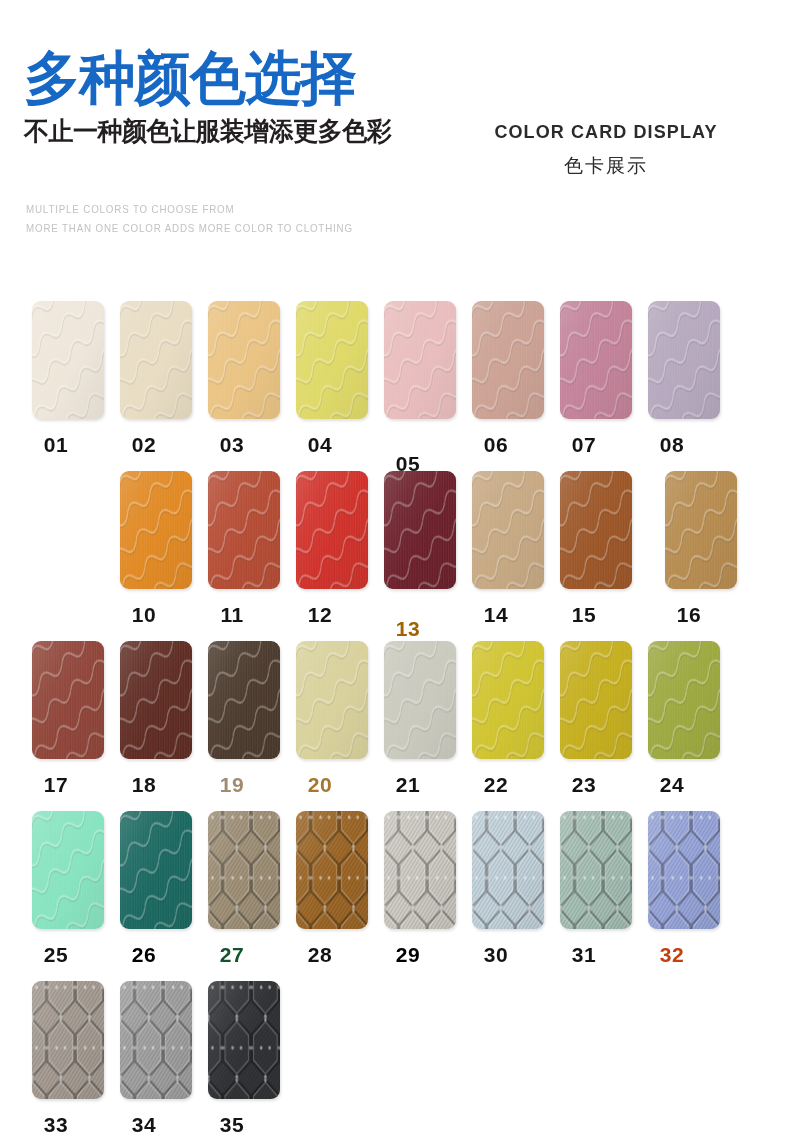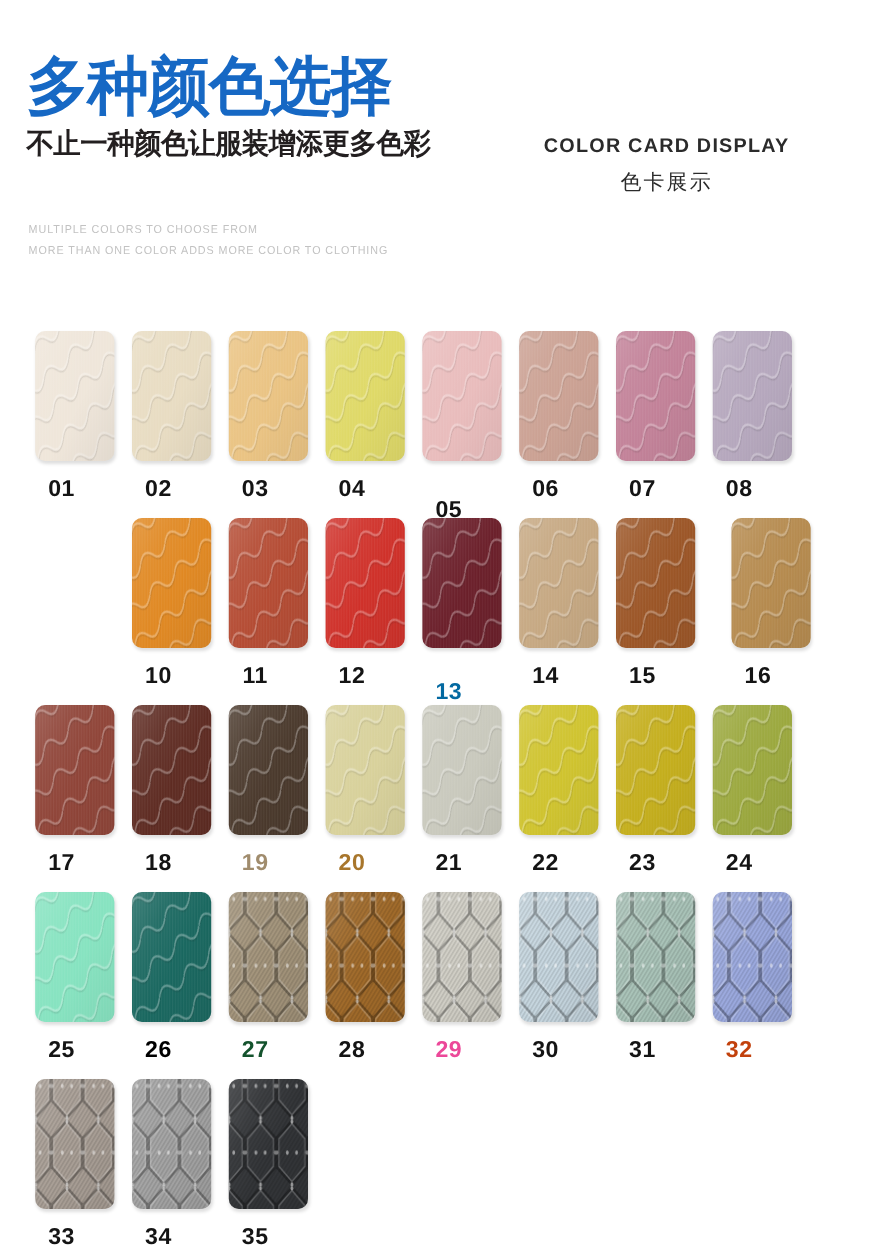--- a/index.html
+++ b/index.html
@@ -384,21 +384,21 @@
       </pattern>
       <pattern id="w12v" width="3" height="3" patternUnits="userSpaceOnUse">
         <rect width="1.2" height="3" fill="rgba(255,255,255,0.055)"></rect>
       </pattern>
     </defs>
     <rect width="120" height="120" fill="url(#w12)"></rect>
     <rect width="120" height="120" fill="url(#w12v)"></rect>
   </svg>
           <div class="sheen"></div>
         </div>
-        <div class="label" style="color: #0369a1; margin-top: 28px;">13</div>
+        <div class="label" style="color: #a16207; margin-top: 28px;">13</div>
       </div>
       <div class="cell" style="left: 440px;">
         <div class="chip" style="background: rgb(198, 168, 130);">
           <svg class="tex" viewBox="0 0 120 120" preserveAspectRatio="none" xmlns="http://www.w3.org/2000/svg">
     <defs>
       <pattern id="w13" width="30" height="22" patternUnits="userSpaceOnUse" patternTransform="rotate(-28)">
         <path d="M0 11 q 7 -9 15 0 q 7 9 15 0" fill="none" stroke="rgba(255,255,255,0.30)" stroke-width="1.6"></path>
         <path d="M0 12.6 q 7 -9 15 0 q 7 9 15 0" fill="none" stroke="rgba(0,0,0,0.10)" stroke-width="1"></path>
       </pattern>
       <pattern id="w13v" width="3" height="3" patternUnits="userSpaceOnUse">
@@ -710,21 +710,21 @@
       </pattern>
       <pattern id="l28d" width="3" height="3" patternUnits="userSpaceOnUse" patternTransform="rotate(45)">
         <rect width="1.4" height="3" fill="rgba(0,0,0,0.10)"></rect>
       </pattern>
     </defs>
     <rect width="120" height="120" fill="url(#l28d)"></rect>
     <rect width="120" height="120" fill="url(#l28)"></rect>
   </svg>
           <div class="sheen"></div>
         </div>
-        <div class="label" style="color: #ec4899;">29</div>
+        <div class="label" style="color: #000000;">29</div>
       </div>
       <div class="cell" style="left: 440px;">
         <div class="chip" style="background: rgb(197, 213, 222);">
           <svg class="tex" viewBox="0 0 120 120" preserveAspectRatio="none" xmlns="http://www.w3.org/2000/svg">
     <defs>
       <pattern id="l29" width="34" height="44" patternUnits="userSpaceOnUse">
         <path d="M17 1 L33 12 L33 32 L17 43 L1 32 L1 12 Z" fill="none" stroke="rgba(0,0,0,0.30)" stroke-width="2"></path>
         <path d="M17 3 L31 13 L31 31 L17 41 L3 31 L3 13 Z" fill="none" stroke="rgba(255,255,255,0.22)" stroke-width="1.2"></path>
         <circle cx="17" cy="1.5" r="1.5" fill="rgba(255,255,255,0.55)"></circle>
         <circle cx="17" cy="43" r="1.5" fill="rgba(255,255,255,0.55)"></circle>

